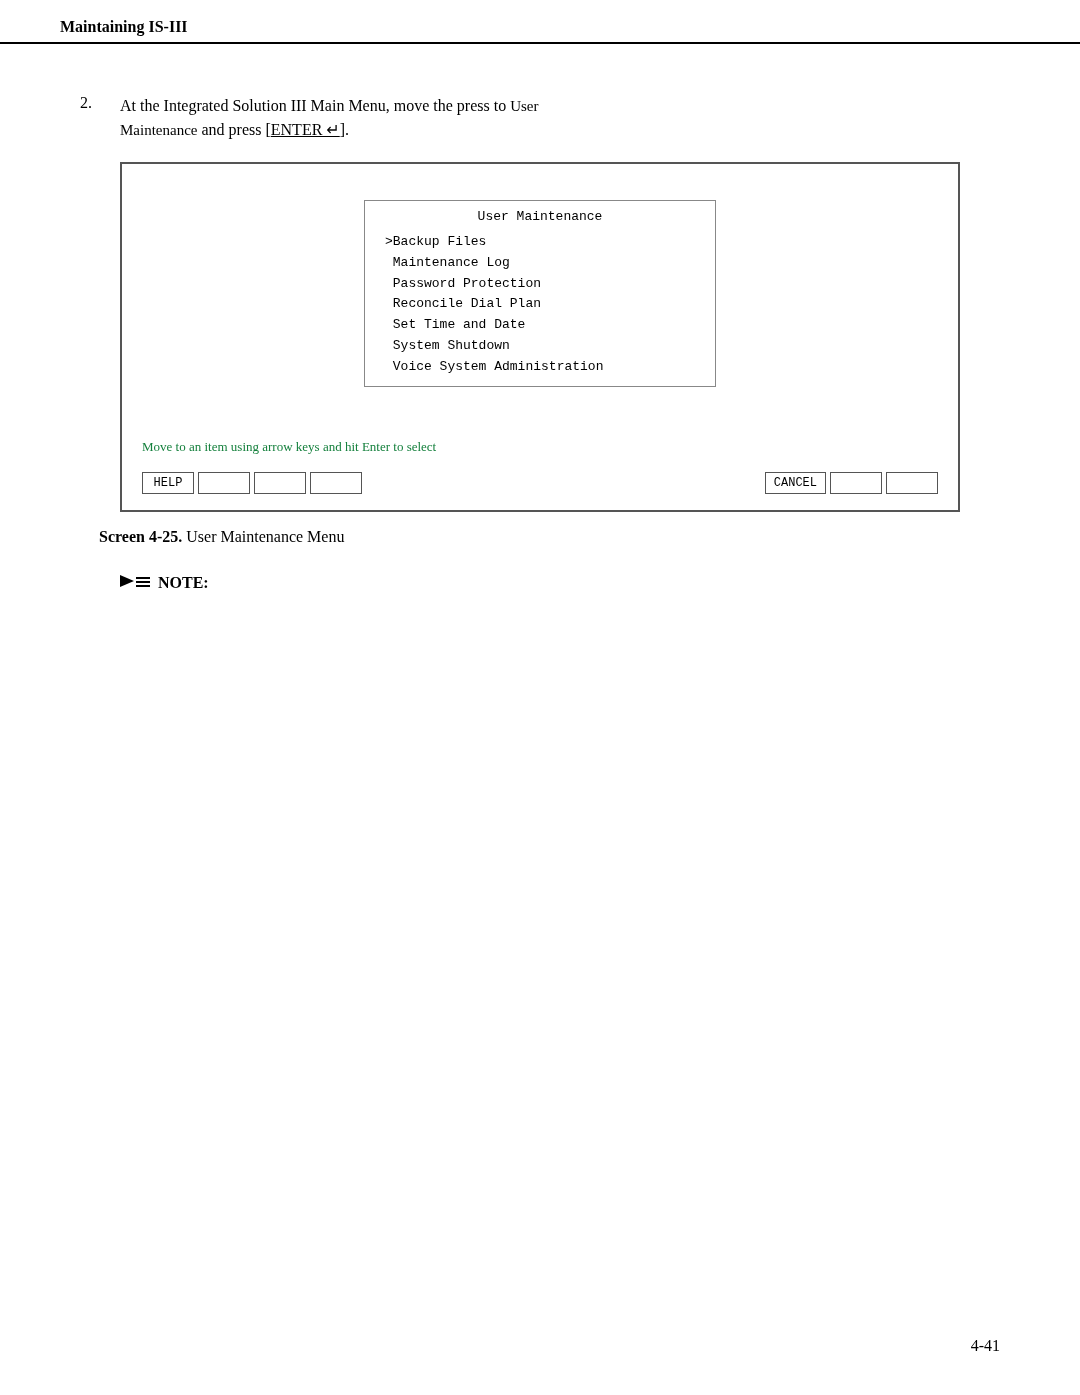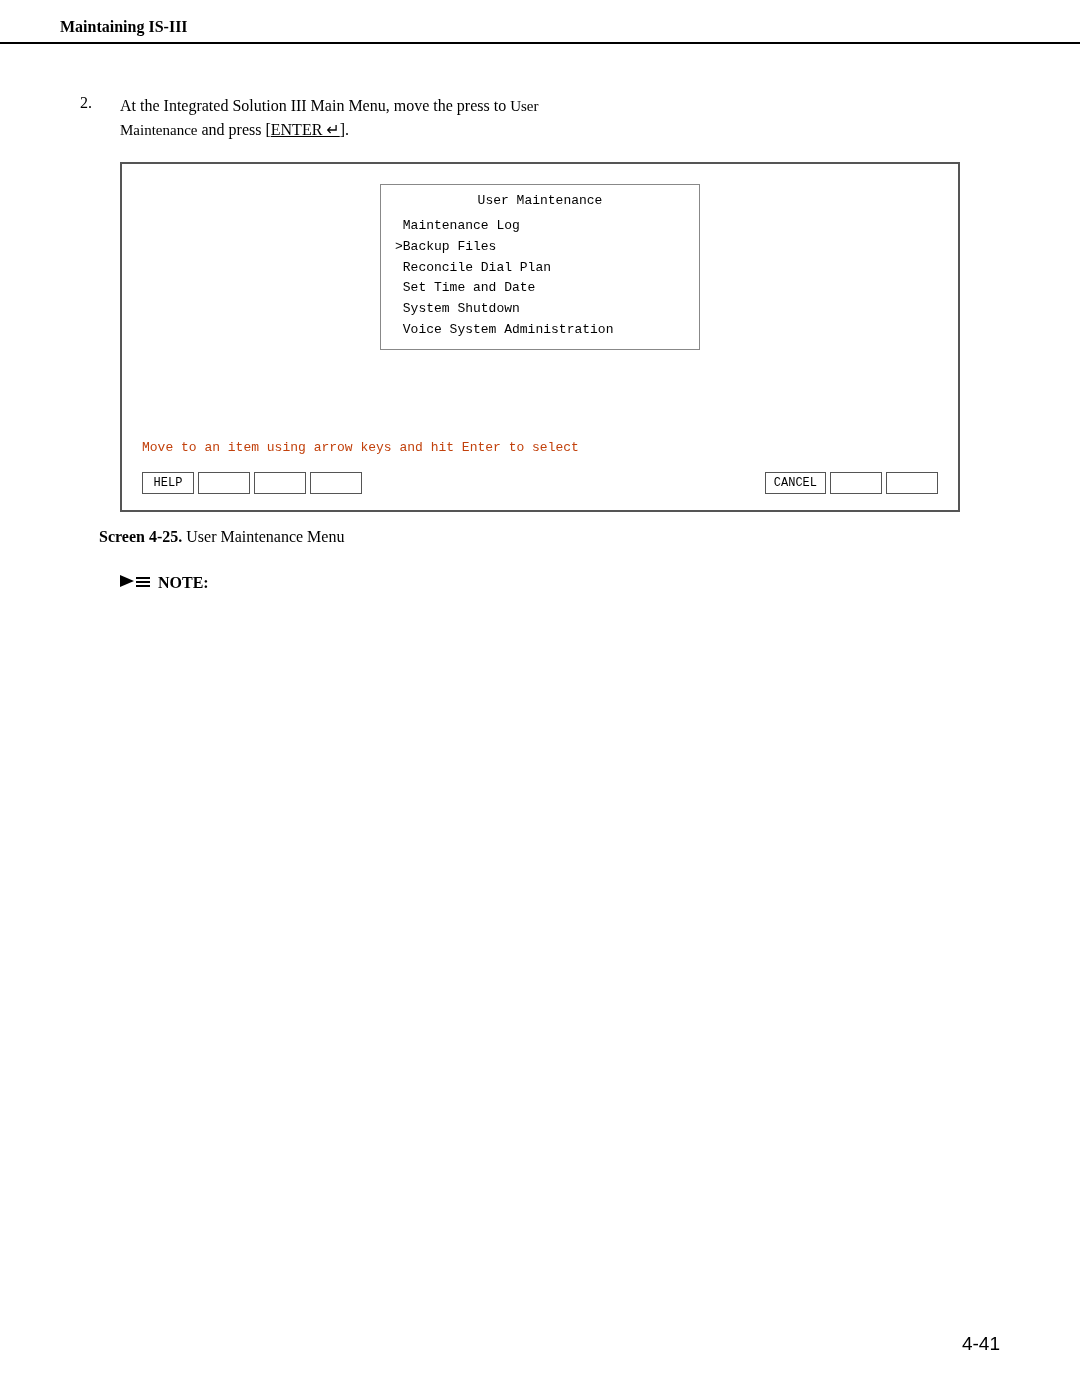--- a/index.html
+++ b/index.html
@@ -79,23 +79,23 @@
       background: #ffffff;
       font-family: 'Courier New', Courier, monospace;
       font-size: 13px;
       position: relative;
       padding: 20px 20px 10px 20px;
       min-height: 350px;
     }
 
     .terminal-inner {
       border: 1px solid #888;
-      width: 320px;
-      margin: 0 auto 16px auto;
-      padding: 8px 14px;
+      width: 352px;
+      margin: 16px auto 16px auto;
+      padding: 8px 20px;
       background: #fff;
     }
 
     .terminal-title {
       text-align: center;
       margin-bottom: 8px;
       font-family: 'Courier New', Courier, monospace;
       font-size: 13px;
     }
 
@@ -103,23 +103,23 @@
       font-family: 'Courier New', Courier, monospace;
       font-size: 13px;
       line-height: 1.6;
       white-space: pre;
     }
 
     .terminal-status {
       position: absolute;
       bottom: 55px;
       left: 20px;
-      font-family: Liberation Mono, monospace;
-      font-size: 13px;
-      color: #c2410c;
+      font-family: Liberation Serif, serif;
+      font-size: 13px;
+      color: #15803d;
     }
 
     .terminal-buttons {
       position: absolute;
       bottom: 16px;
       left: 20px;
       right: 20px;
       display: flex;
       gap: 4px;
       align-items: center;
@@ -179,22 +179,22 @@
     .note-text {
       font-size: 16px;
       font-family: 'Times New Roman', Times, serif;
       line-height: 1.5;
     }
 
     .page-number {
       position: absolute;
       bottom: 40px;
       right: 80px;
-      font-size: 19px;
-      font-family: Liberation Sans, sans-serif;
+      font-size: 16px;
+      font-family: Liberation Serif, serif;
     }
   </style>
 </head>
 <body>
 
 <div class="page-header">
   <span class="page-header-title">Maintaining IS-III</span>
 </div>
 
 <div class="page-content">
@@ -205,22 +205,23 @@
       <span>At the Integrated Solution III Main Menu, move the press to </span><span class="inline-mono">User</span><br>
       <span class="inline-mono">Maintenance</span><span> and press [</span><span class="underline">ENTER ↵</span><span>].</span>
     </div>
   </div>
 
 
   <div class="terminal-box">
 
     <div class="terminal-inner">
       <div class="terminal-title">User Maintenance</div>
+      <div class="terminal-menu-item">&gt;Backup Files</div>
       <div class="terminal-menu-item">&nbsp;Maintenance Log</div>
-      <div class="terminal-menu-item">&gt;Backup Files</div>
+      <div class="terminal-menu-item">&nbsp;Password Protection</div>
       <div class="terminal-menu-item">&nbsp;Reconcile Dial Plan</div>
       <div class="terminal-menu-item">&nbsp;Set Time and Date</div>
       <div class="terminal-menu-item">&nbsp;System Shutdown</div>
       <div class="terminal-menu-item">&nbsp;Voice System Administration</div>
     </div>
 
     <div class="terminal-status">Move to an item using arrow keys and hit Enter to select</div>
 
     <div class="terminal-buttons">
       <div class="term-btn">HELP</div>

